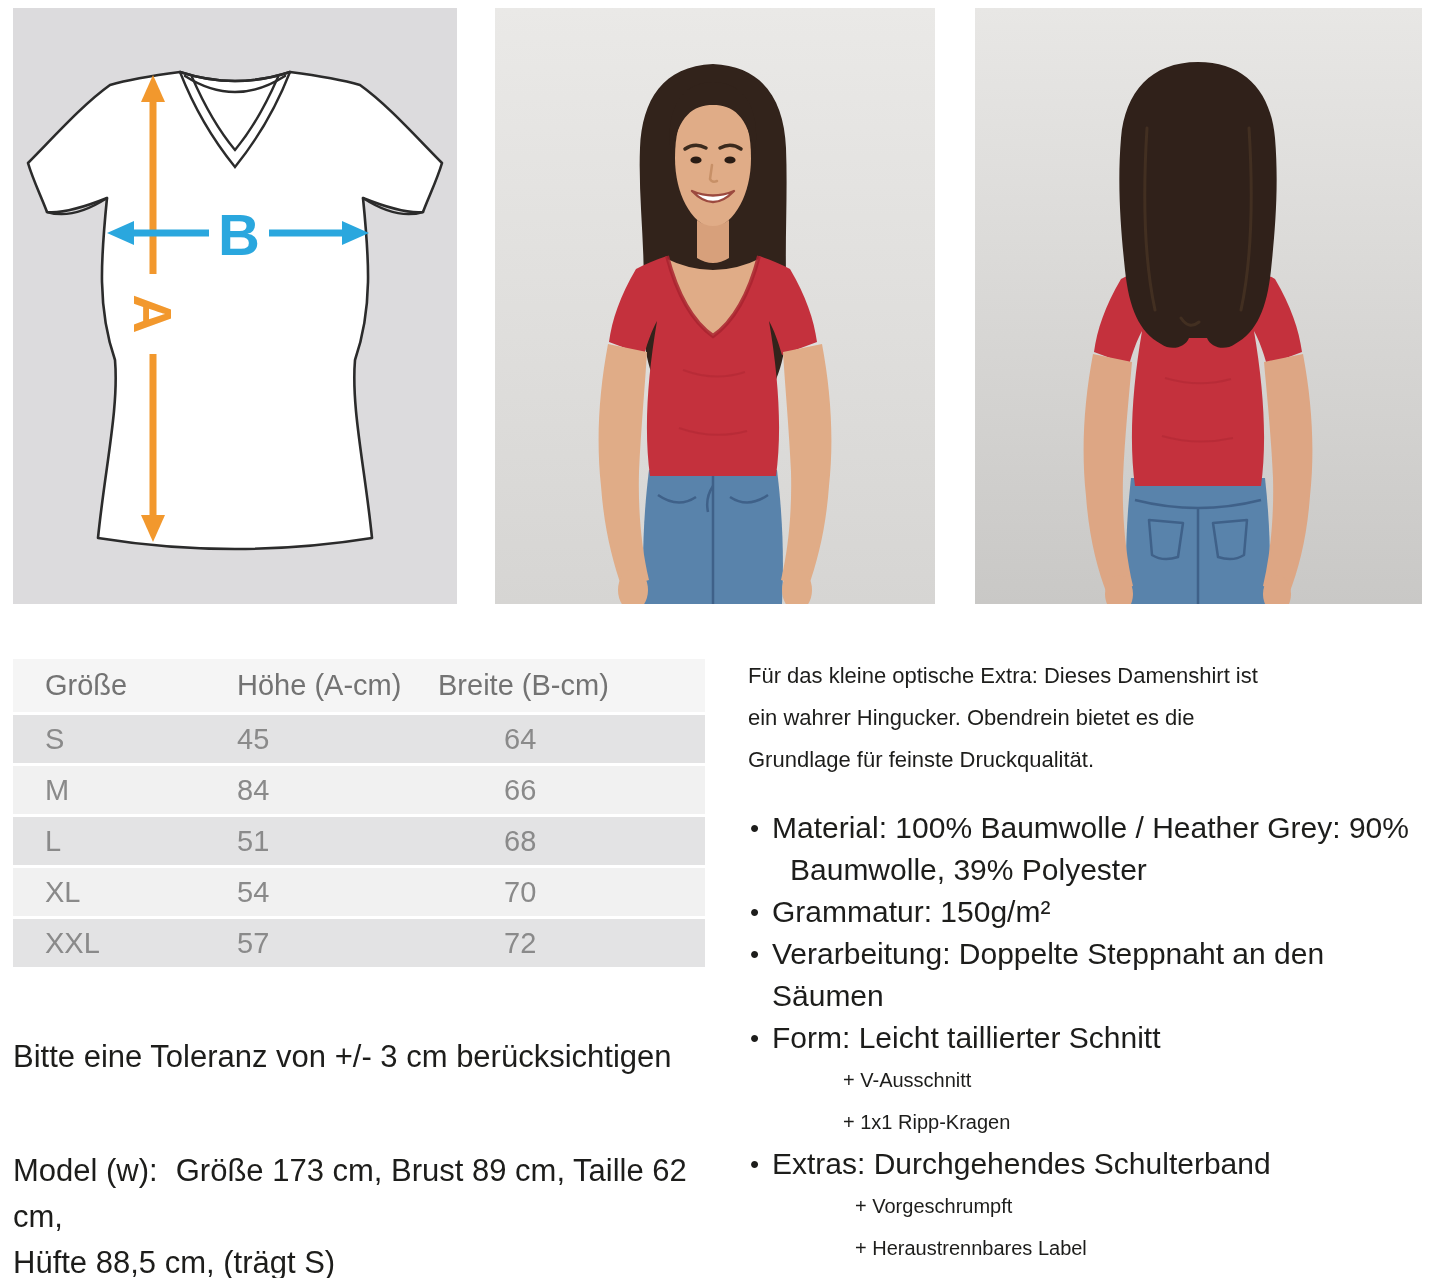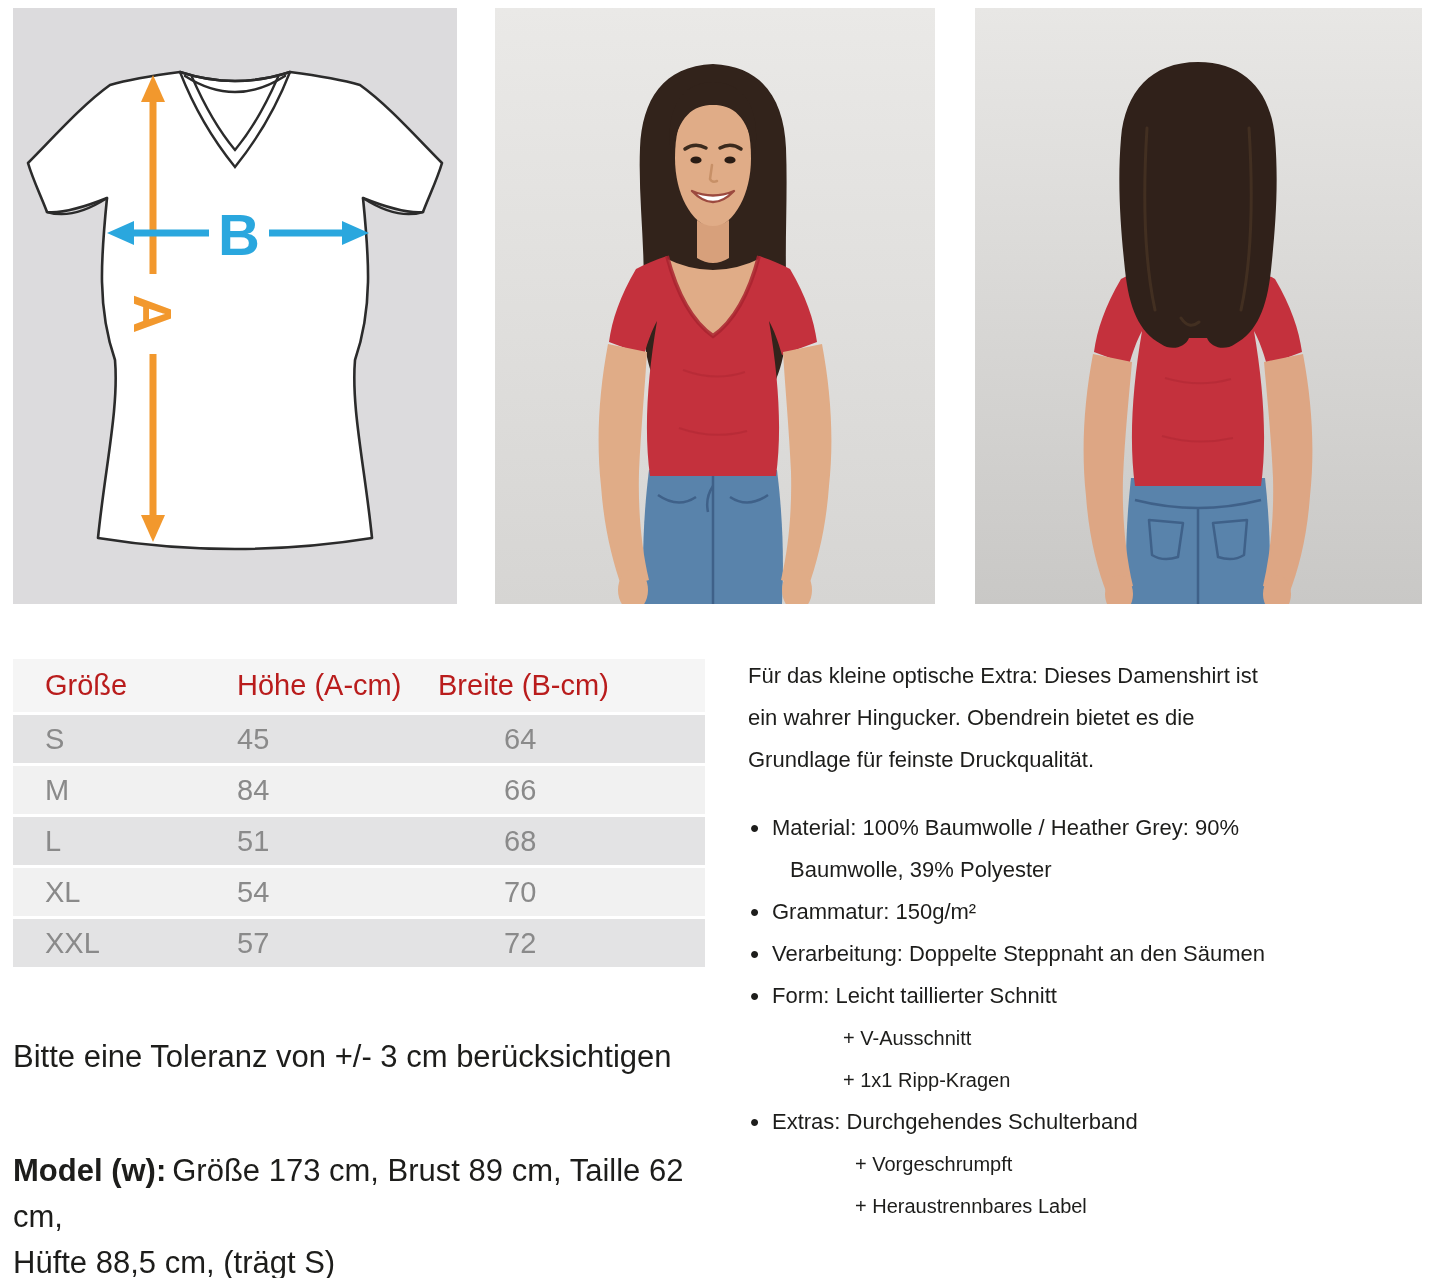--- a/index.html
+++ b/index.html
@@ -20,50 +20,50 @@
   .panel svg { display:block; width:100%; height:100%; }
 
   svg text.measure-label {
     font-family:"Liberation Sans","DejaVu Sans",sans-serif;
     font-weight:bold;
   }
 
   
   .size-table { position:absolute; left:13px; top:659px; width:692px; }
   .t-row { display:flex; margin-bottom:3px; }
-  .t-row.head { background:#f5f5f5; height:53px; line-height:53px; color:#b91c1c; }
+  .t-row.head { background:#f5f5f5; height:53px; line-height:53px; color:#737373; }
   .t-row.dark { background:#e3e3e4; height:48px; line-height:48px; color:#8a8a8a; }
   .t-row.light{ background:#f1f1f1; height:48px; line-height:48px; color:#8a8a8a; }
   .t-cell { font-size:29px; white-space:nowrap; }
   .t-cell.c1 { width:224px; padding-left:32px; }
   .t-cell.c2 { width:267px; }
   .t-cell.c3 { flex:1; }
 
   
   .tolerance {
     position:absolute; left:13px; top:1036px; width:700px;
     font-size:31px; line-height:42px; white-space:nowrap;
   }
   .model-info {
     position:absolute; left:13px; top:1148px; width:710px;
     font-size:31px; line-height:46px;
   }
-  .model-info .lbl { font-weight:bold; margin-right:6px; }
+  .model-info .lbl { font-weight:normal; margin-right:18px; }
 
   
   .description { position:absolute; left:748px; top:655px; width:687px; }
   .intro-line { font-size:22px; line-height:42px; white-space:pre-wrap; }
   ul.bullets { list-style:none; margin-top:26px; }
   ul.bullets li { display:flex; align-items:flex-start; }
   .dot {
     width:24px; flex:0 0 24px; font-size:26px; line-height:42px;
     text-align:left; padding-left:2px; color:#1d1d1b;
   }
   .b-content { flex:1; }
-  .b-line  { font-size:22px; line-height:42px; white-space:pre-wrap; }
+  .b-line  { font-size:30px; line-height:42px; white-space:pre-wrap; }
   .b-wrap2 { margin-left:18px; }
   .b-sub   { font-size:20px; line-height:42px; margin-left:71px; white-space:pre-wrap; }
   .b-sub.deep { margin-left:83px; }
 </style>
 </head>
 <body>
 
 <div class="page">
 
   <section class="panel panel-diagram">

